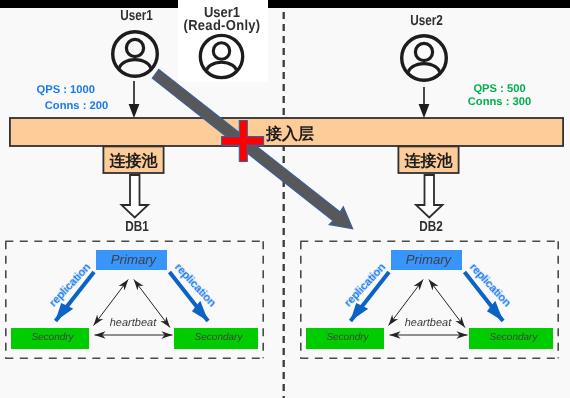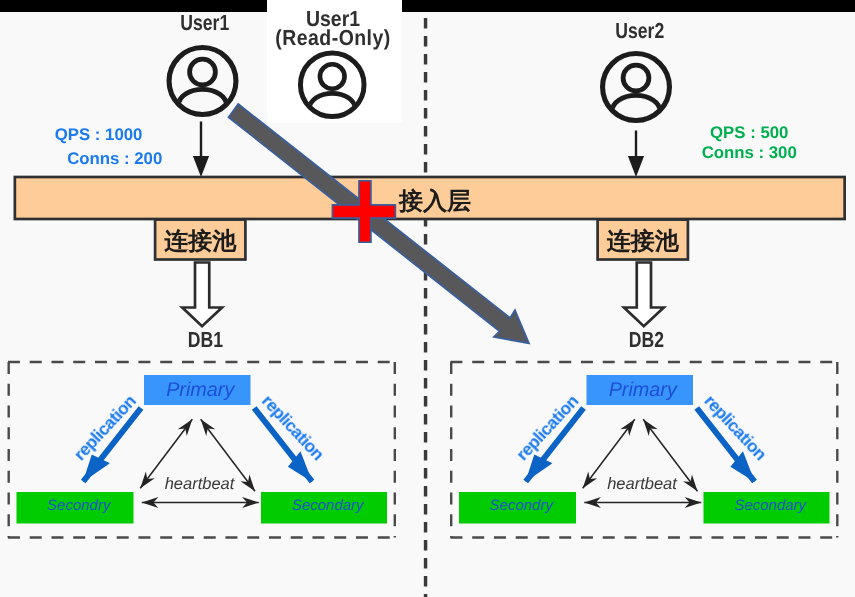--- a/index.html
+++ b/index.html
@@ -16,21 +16,21 @@
   .abs{position:absolute;}
   .topbar{left:0;top:0;width:570px;height:8px;background:#000;z-index:1;}
   .ro-card{left:178px;top:0;width:90px;height:82px;background:#ffffff;z-index:2;}
   .txt{position:absolute;white-space:nowrap;line-height:1;z-index:4;will-change:opacity;}
   .user-lbl{font-weight:bold;font-size:14.5px;color:#2f2f2f;text-align:center;}
   .user-lbl,.db-lbl{transform:scaleX(0.81);}
   .ro-lbl{transform:scaleX(0.895);}
   .metric{font-weight:bold;font-size:11.2px;line-height:13px;white-space:nowrap;}
   .cjk{font-weight:bold;font-size:16px;color:#1c1c1c;}
   .db-lbl{font-weight:bold;font-size:14.5px;color:#2f2f2f;text-align:center;}
-  .boxlbl{font-style:italic;color:#1d4ed8;font-size:13.2px;text-align:center;}
+  .boxlbl{font-style:italic;color:#404040;font-size:13.2px;text-align:center;}
   .boxlbl.sec{font-size:10px;}
   .repl{font-style:normal;font-weight:bold;font-size:11.5px;color:#1a7af0;white-space:nowrap;letter-spacing:-0.35px;}
   .heartbeat{font-size:11px;color:#3a3a3a;font-style:italic;}
   svg.layer{position:absolute;left:0;top:0;width:570px;height:398px;overflow:visible;}
 </style>
 </head>
 <body>
 
 <div id="stage">
 

